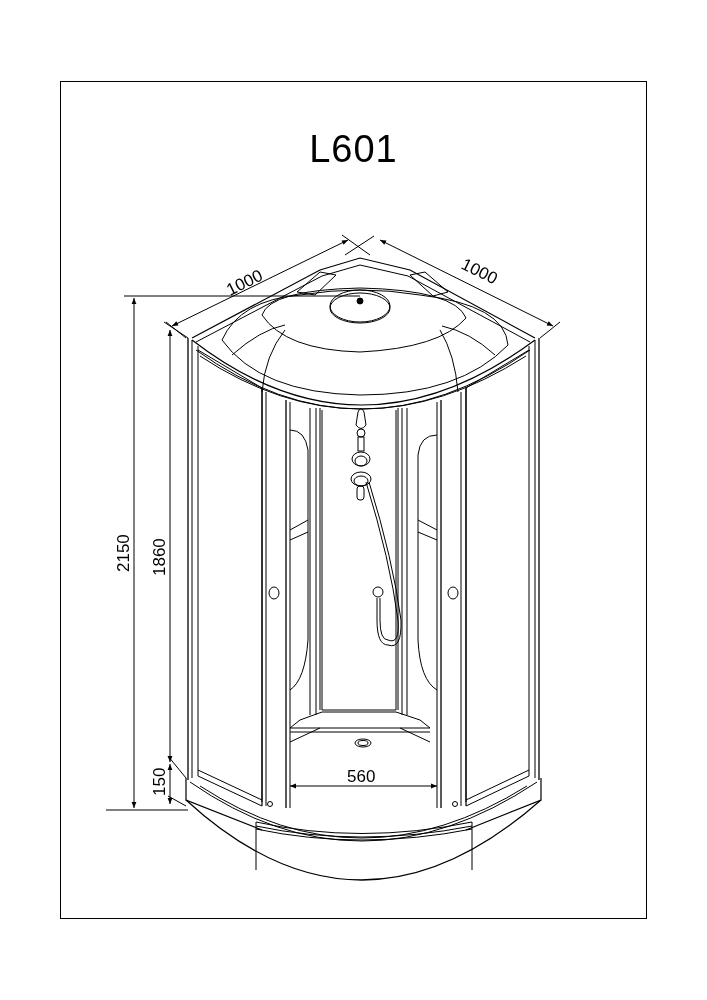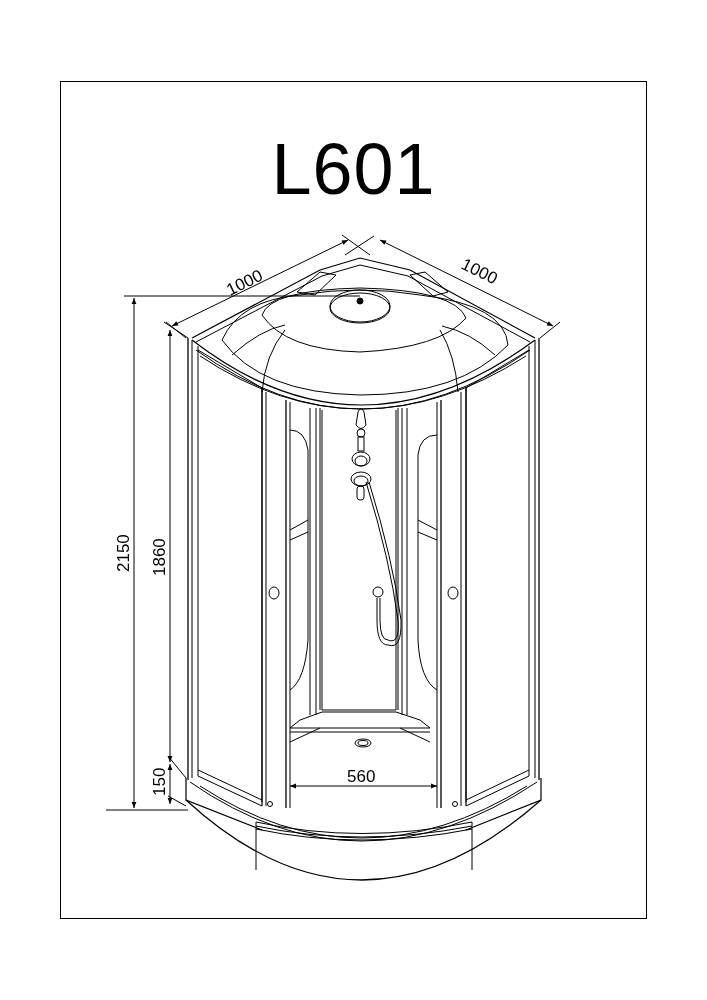--- a/index.html
+++ b/index.html
@@ -1,18 +1,18 @@
 <!DOCTYPE html>
 <html><head>
 <meta charset="utf-8">
 <style>
   html, body { margin: 0; padding: 0; background: #ffffff; }
   body { width: 707px; height: 1000px; position: relative; overflow: hidden; font-family: "Liberation Sans", sans-serif; }
   .frame { position: absolute; left: 60px; top: 81px; width: 587px; height: 838px; border: 1.6px solid #000; box-sizing: border-box; }
-  .title { position: absolute; left: 0; width: 707px; top: 128px; text-align: center; font-size: 72px; color: #000; font-family: "Liberation Sans", sans-serif; letter-spacing: 1px; }
+  .title { position: absolute; left: 0; width: 707px; top: 128px; text-align: center; font-size: 38px; color: #000; font-family: "Liberation Sans", sans-serif; letter-spacing: 1px; }
   svg { position: absolute; left: 0; top: 0; }
   .dimtxt { font-family: "Liberation Sans", sans-serif; font-size: 17px; fill: #000; }
 </style>
 </head>
 <body>
 
 <div class="frame"></div>
 <div class="title">L601</div>
 
 <svg width="707" height="1000" viewBox="0 0 707 1000" xmlns="http://www.w3.org/2000/svg">

